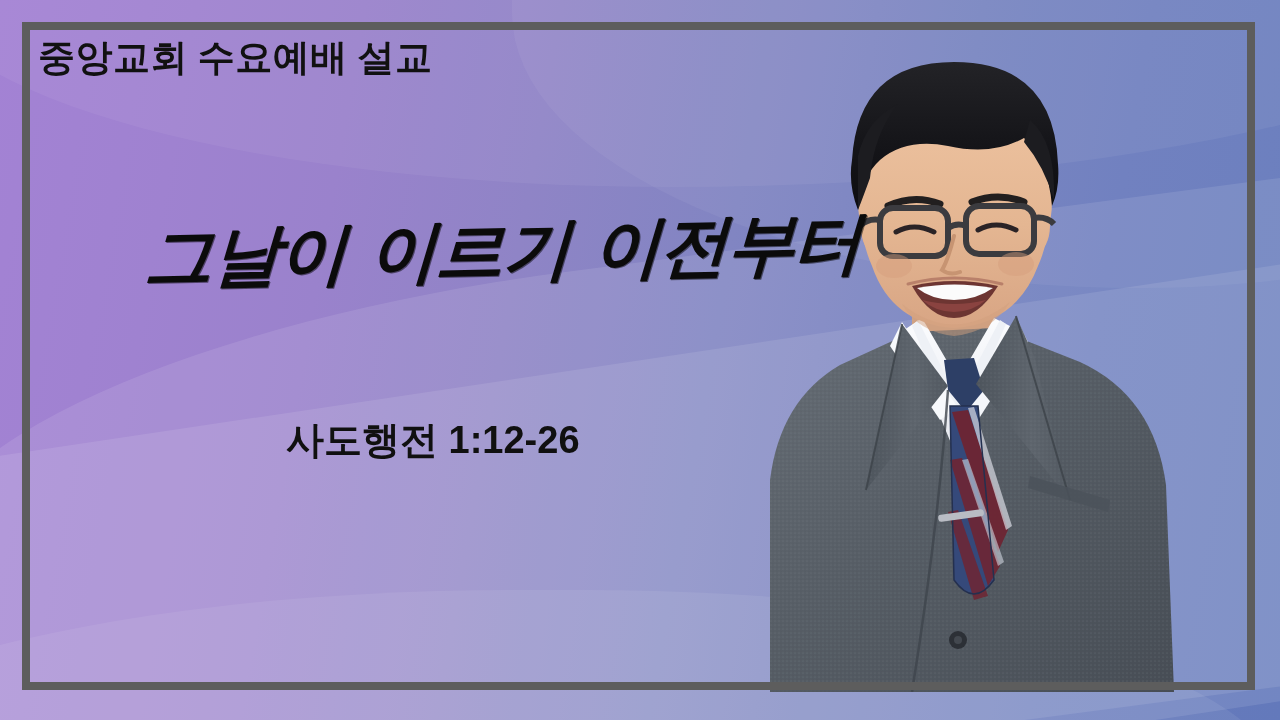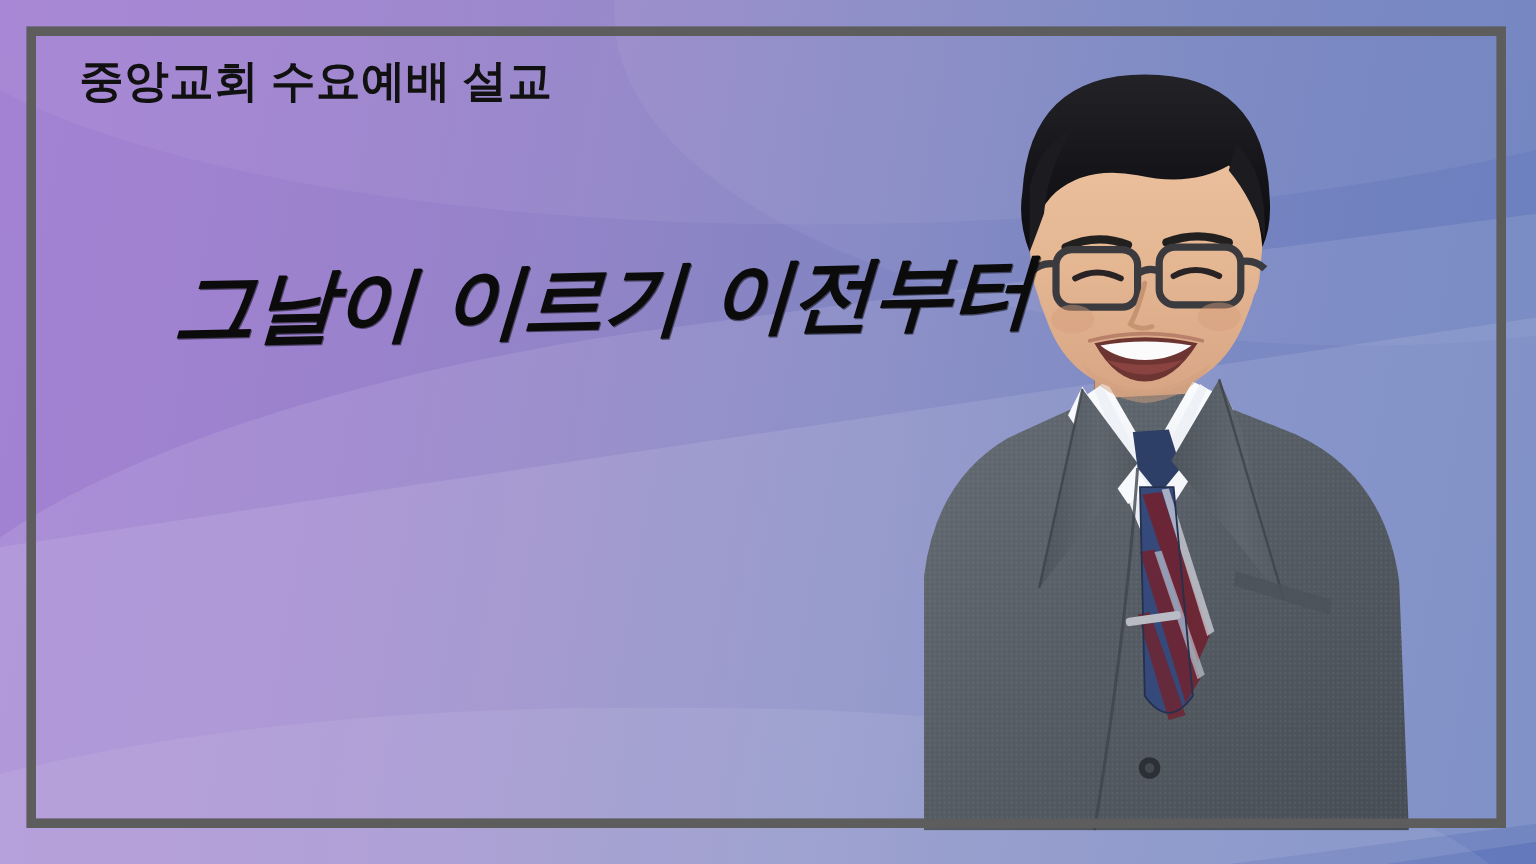--- a/index.html
+++ b/index.html
@@ -82,29 +82,28 @@
     width: 1233px;
     height: 668px;
     box-sizing: border-box;
     border: 8px solid #5d5d5d;
   }
 
   
   #header-title {
     position: absolute;
     left: 38px;
-    top: 48px;
+    top: 37px;
     font-family: "Liberation Serif", "DejaVu Serif", serif;
     font-weight: 700;
     font-size: 37px;
     line-height: 1.15;
     color: #111111;
     letter-spacing: 0.5px;
     white-space: nowrap;
-    margin-left: 28px;
   }
   #sermon-title {
     position: absolute;
     left: 145px;
     top: 222px;
     width: 600px;
     font-family: "DejaVu Sans", sans-serif;
     font-weight: 700;
     font-style: italic;
     font-size: 68px;
@@ -284,15 +283,16 @@
       <path d="M140 244 Q192 286 248 242 Q230 272 192 276 Q156 272 140 244 Z" fill="#d2a07e" opacity="0.5"></path>
     </svg>
   </div>
 
   <div id="frame"></div>
 
   <div id="header-title">중앙교회 수요예배 설교</div>
 
   <div id="sermon-title">그날이 이르기 이전부터</div>
 
+  <div id="scripture-ref">사도행전 1:12-26</div>
 
 
 </div>
 
 </body></html>

